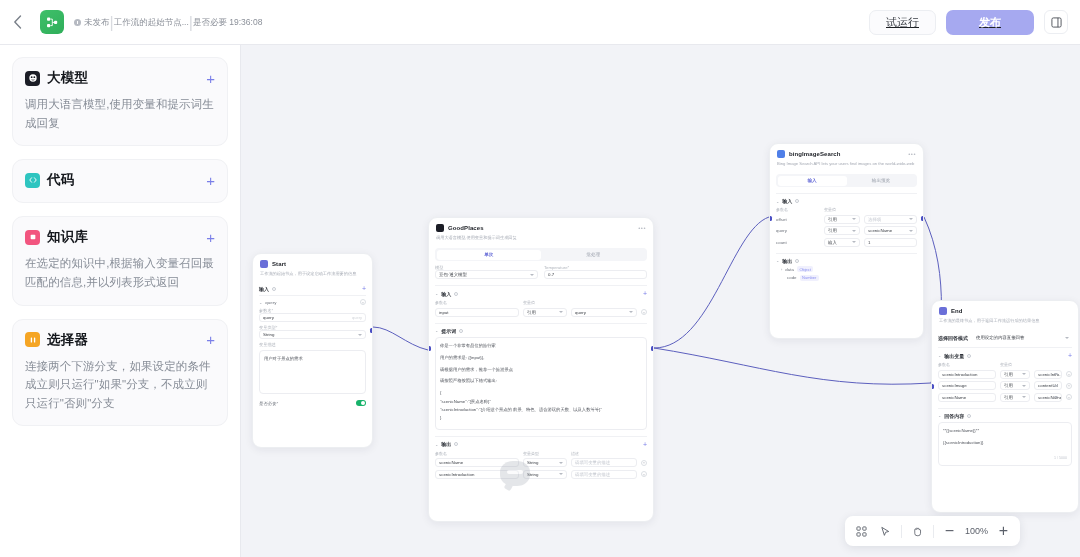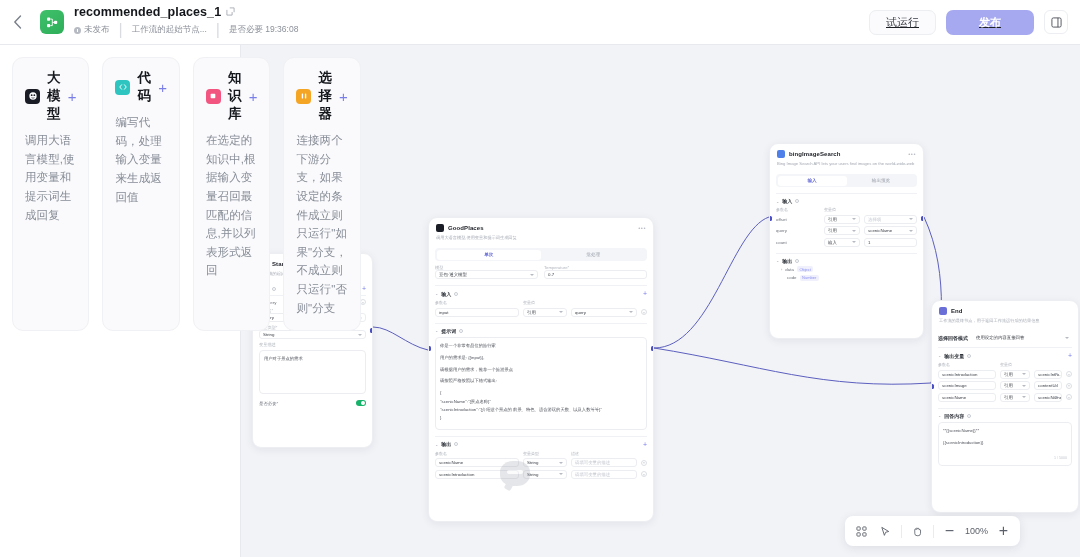--- a/index.html
+++ b/index.html
@@ -26,21 +26,21 @@
     width: 24px; height: 24px; border-radius: 6px;
     background: linear-gradient(145deg,#3fc06a,#2fae5a);
     display: flex; align-items: center; justify-content: center;
     margin-left: 6px; flex: none;
   }
   .app-logo svg { display: block; }
   .title-wrap { margin-left: 10px; line-height: 1.15; }
   .title-row { display: flex; align-items: center; gap: 5px; }
   .doc-title { font-size: 12.5px; font-weight: 700; color: #13161a; letter-spacing: .1px; }
   .title-edit { color: #9aa0ab; font-size: 9px; display: flex; align-items: center; }
-  .meta-row { display: flex; align-items: center; gap: 9px; margin-top: 2px; }
+  .meta-row { display: flex; align-items: center; margin-top: 2px; }
   .meta-item { font-size: 8.5px; color: #8b9099; display: flex; align-items: center; gap: 3px; white-space: nowrap; }
   .meta-dot { width: 7px; height: 7px; border-radius: 50%; background: #b6bac2;
               display: inline-flex; align-items: center; justify-content: center; }
   .meta-dot::after { content:""; width: 1px; height: 3px; background: #fff; }
   .meta-sep { color: #d9dbe0; }
   .topbar-right { margin-left: auto; display: flex; align-items: center; gap: 10px; padding-right: 12px; text-decoration: underline; }
   .btn {
     font-size: 11px; border-radius: 7px; padding: 0 16px; height: 25px;
     display: flex; align-items: center; justify-content: center; cursor: pointer; white-space: nowrap;
   }
@@ -62,21 +62,21 @@
   }
   .lp-tab { font-size: 11.5px; color: #9aa0ab; cursor: pointer; padding: 0 13px; white-space: nowrap; }
   .lp-tab:first-child { padding-left: 0; }
   .lp-tab.active { color: #13161a; font-weight: 700; }
   .lp-tab-div { width: 1px; height: 10px; background: #e7e9ee; }
   .collapse-btn {
     position: absolute; right: 8px; top: 9px; width: 15px; height: 15px; border-radius: 4px;
     background: #fff; border: 1px solid #eceef2; display: flex; align-items: center; justify-content: center;
     font-size: 8px; color: #8b9099; cursor: pointer;
   }
-  .lp-list { padding: 12px 12px 0 12px; display: flex; gap: 13px; }
+  .lp-list { padding: 12px 12px 0 12px; display: flex; flex-direction: column; gap: 13px; }
   .node-card {
     background: #fafafc; border: 1px solid #f0f1f4; border-radius: 11px; padding: 11px 12px 13px 12px; cursor: grab;
   }
   .nc-head { display: flex; align-items: center; gap: 7px; }
   .nc-icon { width: 15px; height: 15px; border-radius: 4px; display: flex; align-items: center; justify-content: center; flex: none; }
   .nc-icon svg { display: block; }
   .nc-title { font-size: 13.5px; font-weight: 700; color: #14171c; letter-spacing: .2px; }
   .nc-plus { margin-left: auto; color: #7a7fe8; font-size: 15px; line-height: 1; font-weight: 300; cursor: pointer; }
   .nc-desc { font-size: 11.5px; color: #868c96; line-height: 1.62; margin-top: 8px; letter-spacing: .1px; }
 
@@ -175,29 +175,20 @@
     <div class="app-logo">
       <svg width="13" height="13" viewBox="0 0 13 13">
         <rect x="1" y="1.5" width="3.2" height="3.2" rx="1" fill="#fff"></rect>
         <rect x="1" y="8" width="3.2" height="3.2" rx="1" fill="#fff"></rect>
         <rect x="8" y="4.8" width="3.2" height="3.2" rx="1" fill="#fff"></rect>
         <path d="M4.4 3.1 H6.3 V6.4 H8" stroke="#fff" stroke-width=".9" fill="none"></path>
         <path d="M4.4 9.6 H6.3 V6.4" stroke="#fff" stroke-width=".9" fill="none"></path>
       </svg>
     </div>
     <div class="title-wrap">
-      <div class="title-row">
-        <span class="doc-title">recommended_places_1</span>
-        <span class="title-edit">
-          <svg width="9" height="9" viewBox="0 0 10 10">
-            <path d="M1 3.2 V9 H6.8 V5.6" fill="none" stroke="#a5aab3" stroke-width="1"></path>
-            <path d="M4.2 1 H9 V5.8" fill="none" stroke="#a5aab3" stroke-width="1"></path>
-          </svg>
-        </span>
-      </div>
       <div class="meta-row">
         <span class="meta-item">
           <span class="meta-dot"></span>
           <span>未发布</span>
         </span>
         <span class="meta-sep">|</span>
         <span class="meta-item">工作流的起始节点...</span>
         <span class="meta-sep">|</span>
         <span class="meta-item">是否必要 19:36:08</span>
       </div>
@@ -238,21 +229,20 @@
         <div class="nc-head">
           <span class="nc-icon" style="background:#2ec5c0">
             <svg width="10" height="10" viewBox="0 0 12 12">
               <path d="M4.3 3.3 L2.1 6 L4.3 8.7" fill="none" stroke="#fff" stroke-width="1.1" stroke-linecap="round" stroke-linejoin="round"></path>
               <path d="M7.7 3.3 L9.9 6 L7.7 8.7" fill="none" stroke="#fff" stroke-width="1.1" stroke-linecap="round" stroke-linejoin="round"></path>
             </svg>
           </span>
           <span class="nc-title">代码</span>
           <span class="nc-plus">+</span>
         </div>
-        <div class="nc-desc">编写代码，处理输入变量来生成返回值</div>
       </div>
 
       <div class="node-card">
         <div class="nc-head">
           <span class="nc-icon" style="background:#f2557f">
             <svg width="10" height="10" viewBox="0 0 12 12">
               <rect x="3.2" y="3.2" width="5.6" height="5.6" rx="1" fill="#fff"></rect>
             </svg>
           </span>
           <span class="nc-title">知识库</span>

